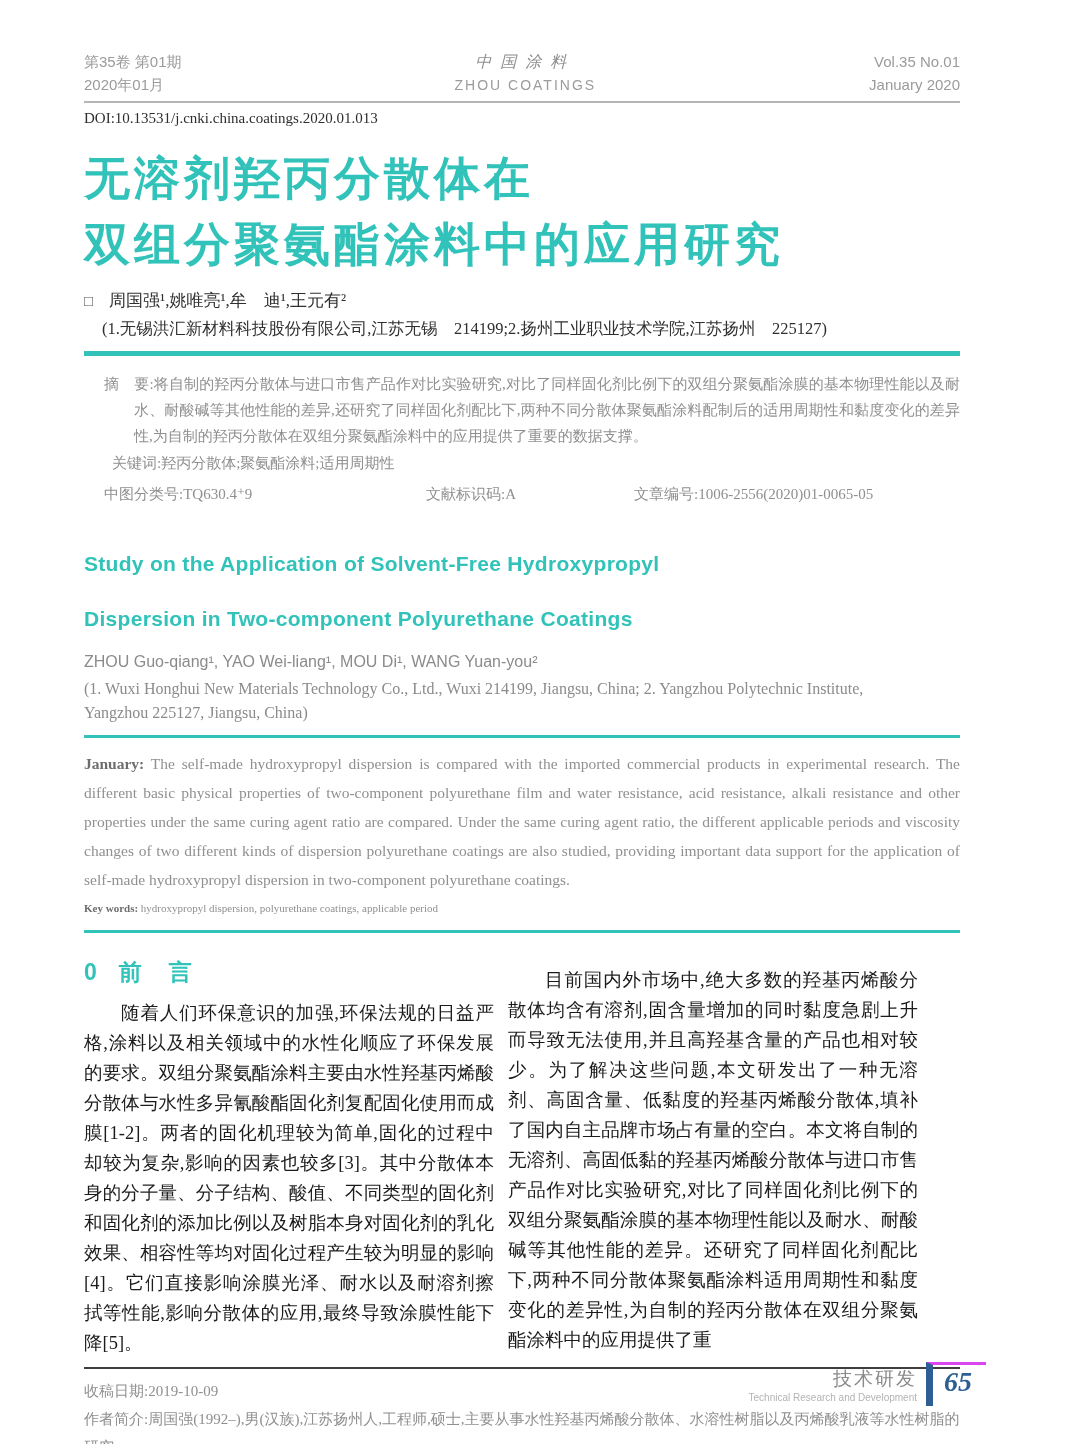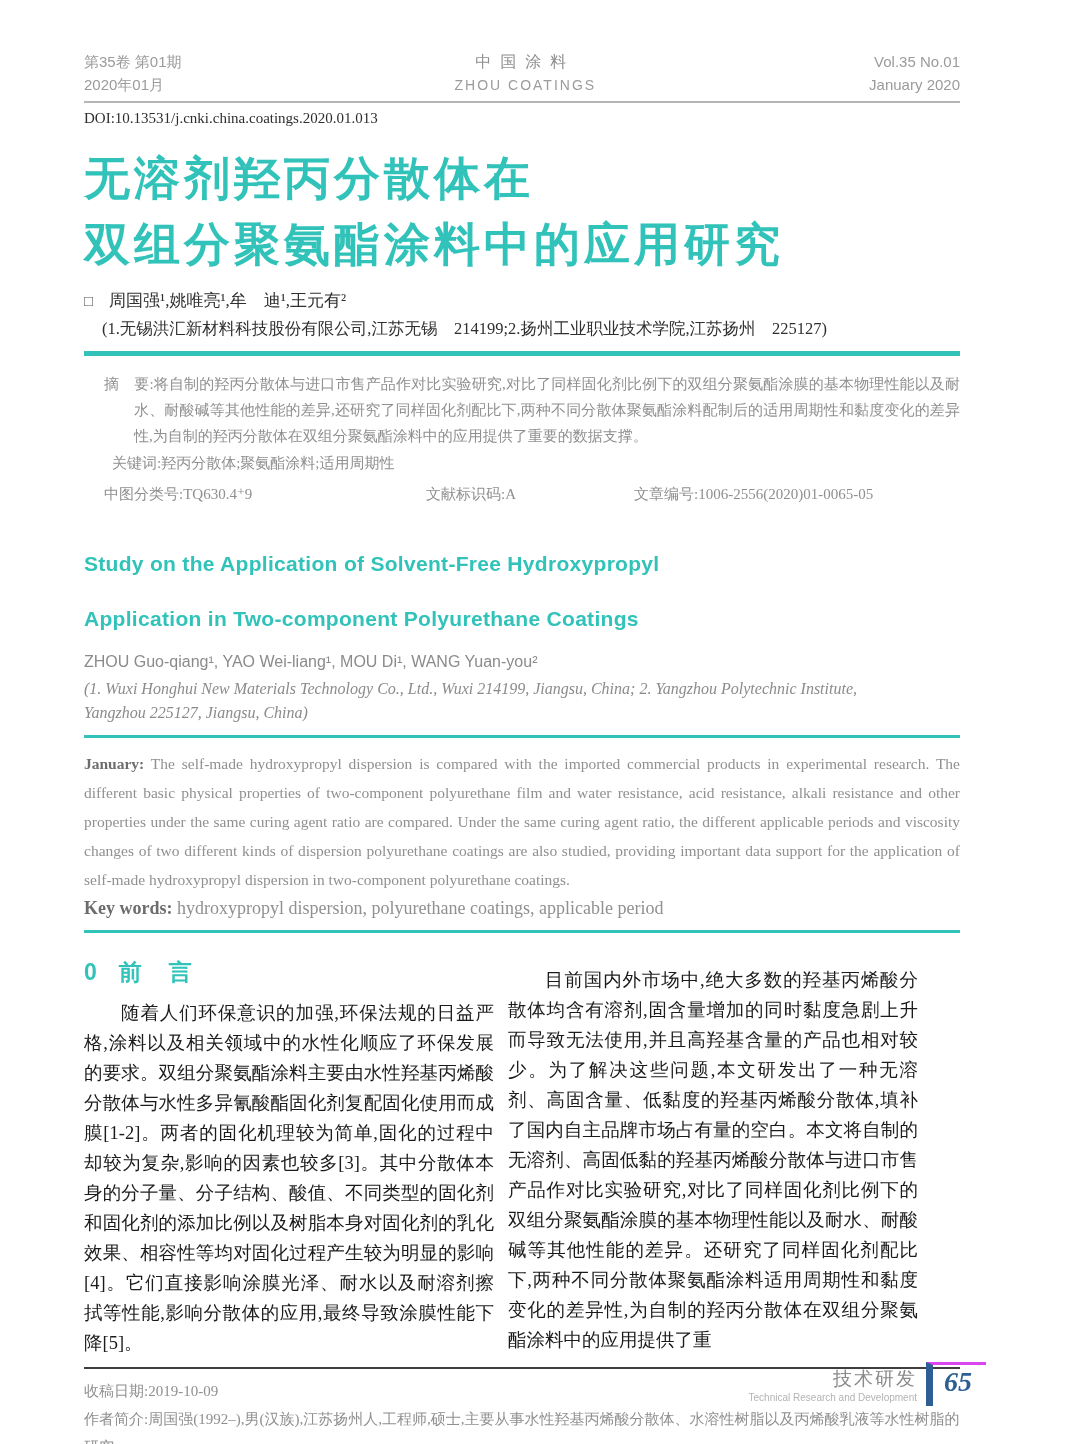--- a/index.html
+++ b/index.html
@@ -6,21 +6,21 @@
   .page{
     width:1072px;height:1444px;margin:0 auto;background:#ffffff;
     box-sizing:border-box;position:relative;
     padding:50px 112px 0 84px;
     font-family:"Liberation Serif","DejaVu Serif",serif;color:#1b1b1b;
   }
   
   .jheader{display:flex;justify-content:space-between;align-items:flex-start;
     font-family:"Liberation Sans","DejaVu Sans",sans-serif;color:#9b9b9b;font-size:15px;line-height:23px;}
   .jh-center{text-align:center;}
-  .jname-cn{letter-spacing:9px;font-size:16px;color:#8f8f8f;}
+  .jname-cn{letter-spacing:9px;font-size:16px;color:#8f8f8f;font-style:italic;}
   .jname-en{letter-spacing:2px;font-size:14px;margin-top:1px;}
   .jh-right{text-align:right;}
   .header-rule{height:2px;background:#b5b5b5;margin-top:4px;}
   .doi{margin-top:7px;font-size:15px;color:#2e2e2e;}
   
   .title-cn{margin:18px 0 0;color:#31c3b9;font-family:"Liberation Sans","DejaVu Sans",sans-serif;
     font-weight:800;font-size:46px;line-height:66px;letter-spacing:4px;}
   .title-cn .tline{display:block;}
   .authors-cn{margin-top:12px;font-size:17px;color:#2f2f2f;}
   .authors-cn .marker{margin-right:16px;font-size:15px;color:#555;}
@@ -34,25 +34,25 @@
   .keywords-cn{margin:1px 0 0 28px;color:#8f8f8f;font-size:15px;line-height:26px;}
   .meta-row{display:flex;margin:6px 0 0 20px;color:#8f8f8f;font-size:15px;line-height:24px;}
   .meta-row span:nth-child(1){width:322px;}
   .meta-row span:nth-child(2){width:208px;}
   .meta-row span:nth-child(3){flex:1;}
   
   .title-en{margin:30px 0 0;color:#31c3b9;font-family:"Liberation Sans","DejaVu Sans",sans-serif;
     font-weight:700;font-size:21px;line-height:55px;letter-spacing:0.3px;}
   .title-en .tline{display:block;}
   .authors-en{margin-top:7px;color:#8b8b8b;font-size:16px;font-family:"Liberation Sans","DejaVu Sans",sans-serif;}
-  .affil-en{margin-top:6px;color:#8b8b8b;font-size:16px;font-style:italic;line-height:24px;width:94%;}
+  .affil-en{margin-top:6px;color:#8b8b8b;font-size:16px;line-height:24px;width:94%;}
   .rule-en1{margin-top:10px;}
   .abstract-en{margin:11px 0 0;color:#909090;font-size:15.5px;line-height:29px;text-align:justify;}
   .abstract-en b,.keywords-en b{color:#6d6d6d;font-weight:700;}
-  .keywords-en{margin:0;color:#909090;font-size:18px;line-height:29px;}
+  .keywords-en{margin:0;color:#909090;font-size:11px;line-height:29px;}
   .rule-en2{margin-top:7px;}
   
   .body-cols{display:flex;gap:14px;margin-top:24px;}
   .col{width:410px;}
   .col-right{padding-top:8px;}
   .sec-head{margin:0 0 10px;color:#31c3b9;font-family:"Liberation Sans","DejaVu Sans",sans-serif;
     font-size:23px;font-weight:700;letter-spacing:2px;}
   .sec-num{margin-right:20px;}
   .body-para{margin:0;font-size:18.5px;line-height:30px;text-align:justify;text-indent:2em;color:#1b1b1b;}
   
@@ -106,21 +106,21 @@
   </div>
   <div class="keywords-cn">关键词:羟丙分散体;聚氨酯涂料;适用周期性</div>
   <div class="meta-row">
     <span>中图分类号:TQ630.4⁺9</span>
     <span>文献标识码:A</span>
     <span>文章编号:1006-2556(2020)01-0065-05</span>
   </div>
 
   <h2 class="title-en">
     <span class="tline">Study on the Application of Solvent-Free Hydroxypropyl</span>
-    <span class="tline">Application in Two-component Polyurethane Coatings</span>
+    <span class="tline">Dispersion in Two-component Polyurethane Coatings</span>
   </h2>
   <div class="authors-en">ZHOU Guo-qiang¹, YAO Wei-liang¹, MOU Di¹, WANG Yuan-you²</div>
   <div class="affil-en">(1. Wuxi Honghui New Materials Technology Co., Ltd., Wuxi 214199, Jiangsu, China; 2. Yangzhou Polytechnic Institute, Yangzhou 225127, Jiangsu, China)</div>
 
   <div class="rule-teal rule-thin rule-en1"></div>
 
   <p class="abstract-en">
     <b>January:</b>
     <span>The self-made hydroxypropyl dispersion is compared with the imported commercial products in experimental research. The different basic physical properties of two-component polyurethane film and water resistance, acid resistance, alkali resistance and other properties under the same curing agent ratio are compared. Under the same curing agent ratio, the different applicable periods and viscosity changes of two different kinds of dispersion polyurethane coatings are also studied, providing important data support for the application of self-made hydroxypropyl dispersion in two-component polyurethane coatings.</span>
   </p>

